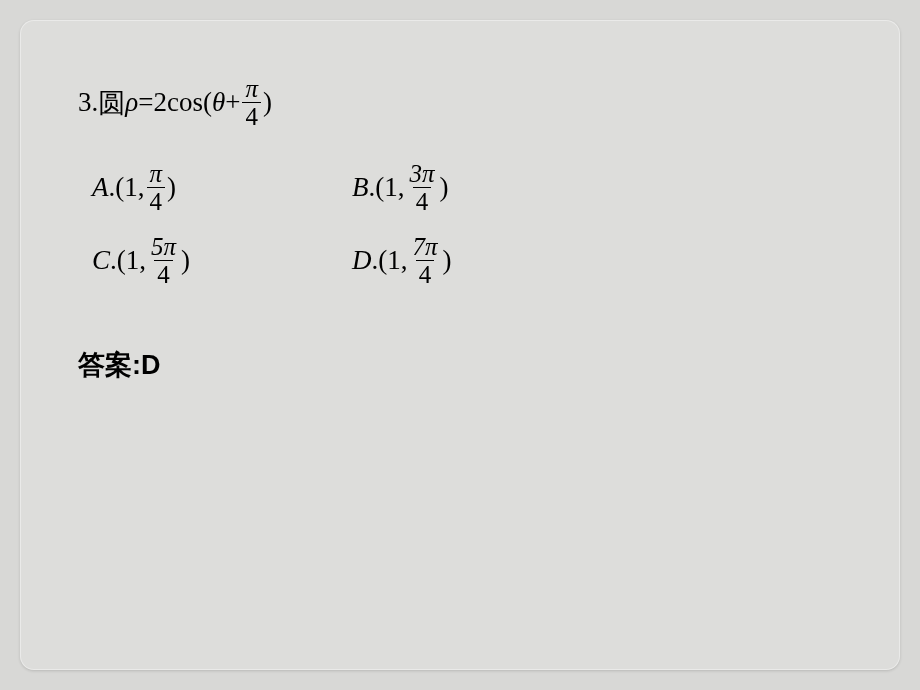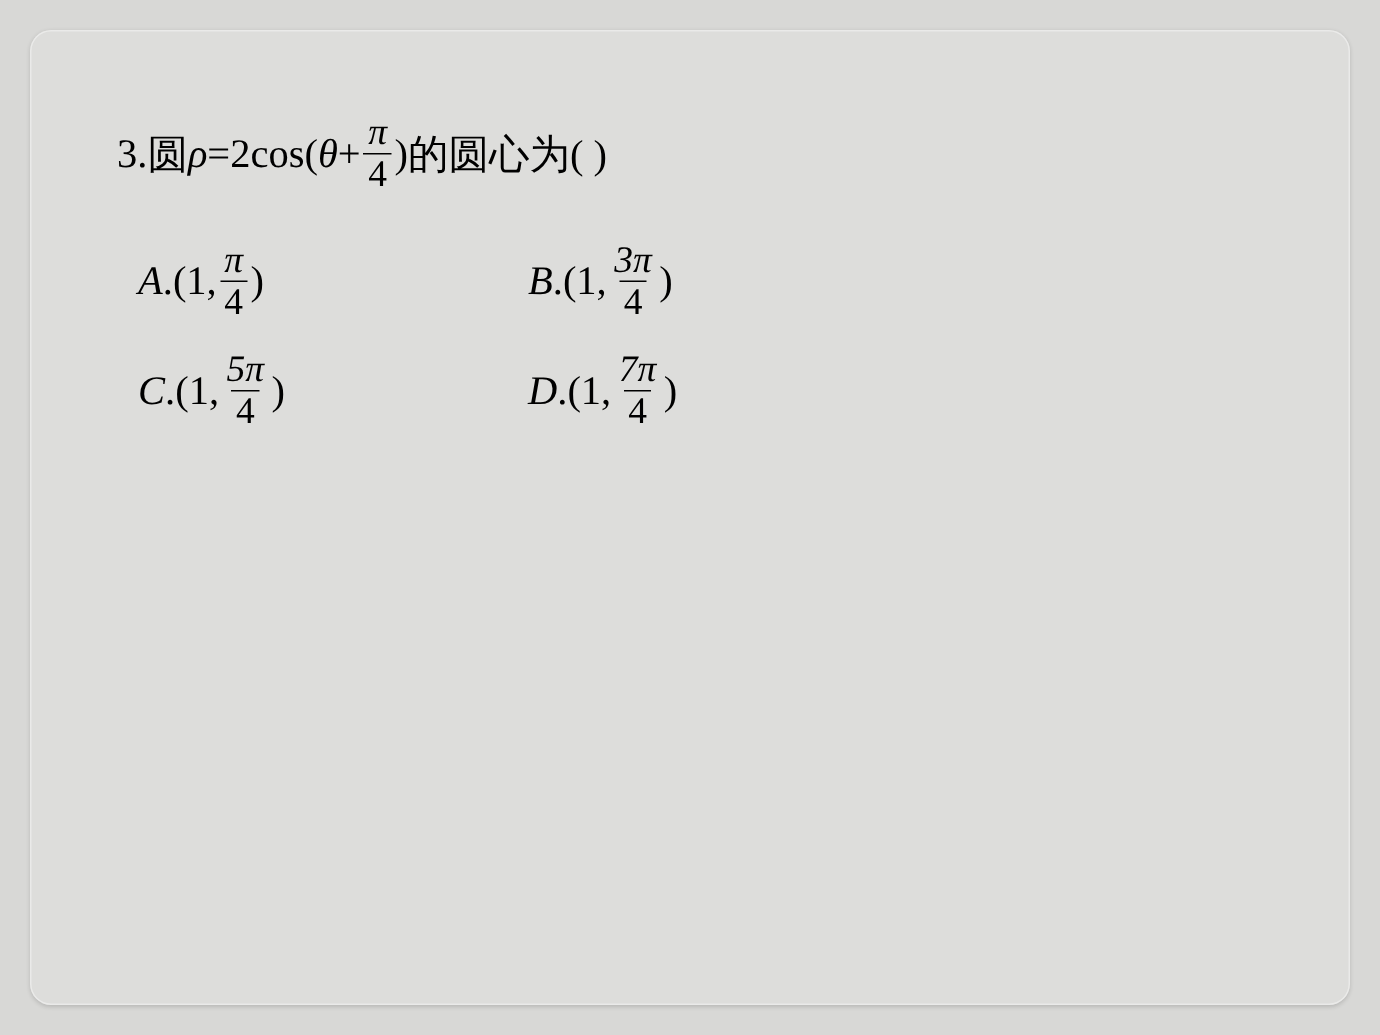--- a/index.html
+++ b/index.html
@@ -89,21 +89,20 @@
     <span class="ital">ρ</span>
     <span> = </span>
     <span>2cos(</span>
     <span class="ital">θ</span>
     <span> + </span>
     <span class="frac">
       <span class="num ital">π</span>
       <span class="den">4</span>
     </span>
     <span>)</span>
-    <span class="cjk">的圆心为(   )</span>
   </div>
 
   <div class="options">
     <div class="opt-row">
       <div class="opt">
         <span class="ital">A</span>
         <span>.(1,</span>
         <span class="frac">
           <span class="num ital">π</span>
           <span class="den">4</span>
@@ -135,14 +134,17 @@
         <span>.(1,</span>
         <span class="frac">
           <span class="num ital">7π</span>
           <span class="den">4</span>
         </span>
         <span>)</span>
       </div>
     </div>
   </div>
 
+  <div class="answer-line">
+    <span>答案:</span><span>D</span>
+  </div>
 
 </div>
 
 </body></html>

